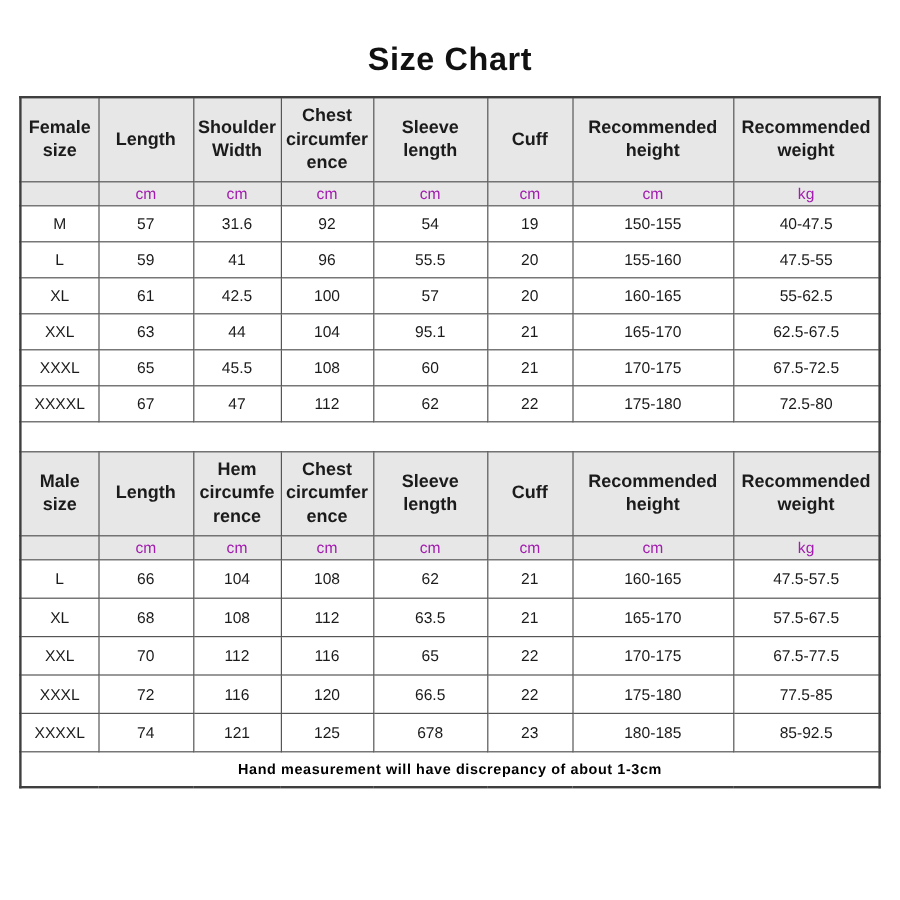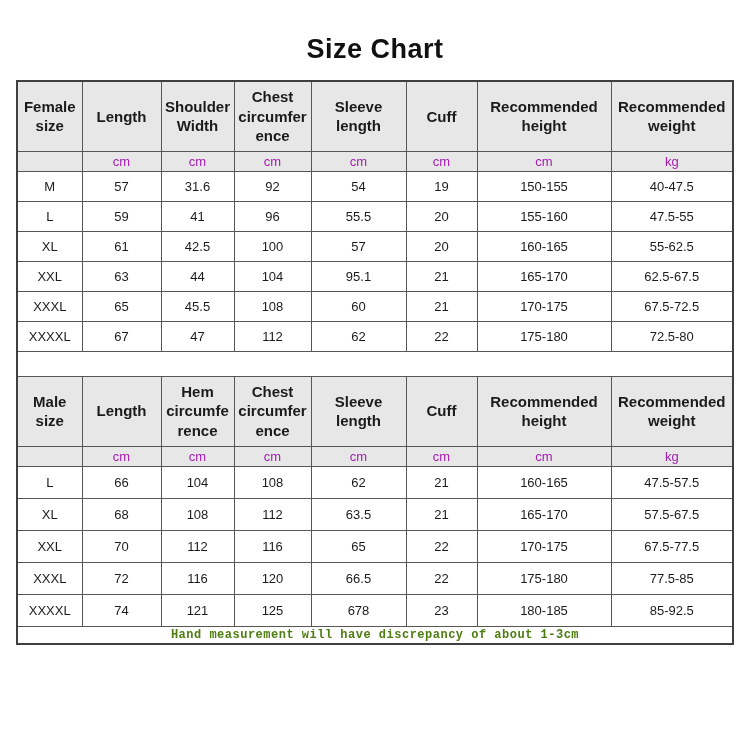--- a/index.html
+++ b/index.html
@@ -61,27 +61,27 @@
     background: #ffffff;
     color: #1b1b1b;
   }
   tbody.data-block.female td { height: 30px; }
   tbody.data-block.male td { height: 32px; }
   tr.gap-row td {
     height: 25px;
     background: #ffffff;
   }
   tr.footer-row td {
-    height: 18px;
-    background: #ffffff;
-    font-family: Liberation Mono, monospace;
+    height: 30px;
+    background: #ffffff;
+    font-family: Liberation Sans, sans-serif;
     font-weight: bold;
     font-size: 12px;
     letter-spacing: 0.5px;
-    color: #4d7c0f;
+    color: #000000;
   }
 </style>
 </head>
 <body>
 
 <div class="page">
   <h1 class="title">Size Chart</h1>
 
   <table class="size-chart">
     <colgroup>

